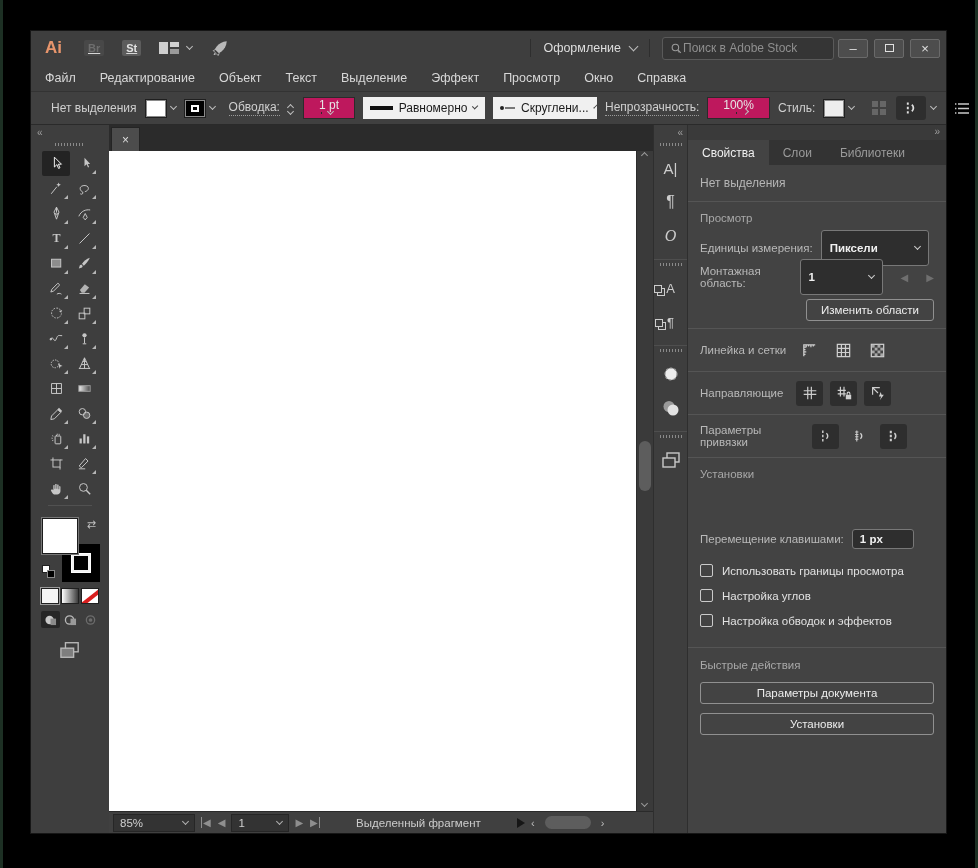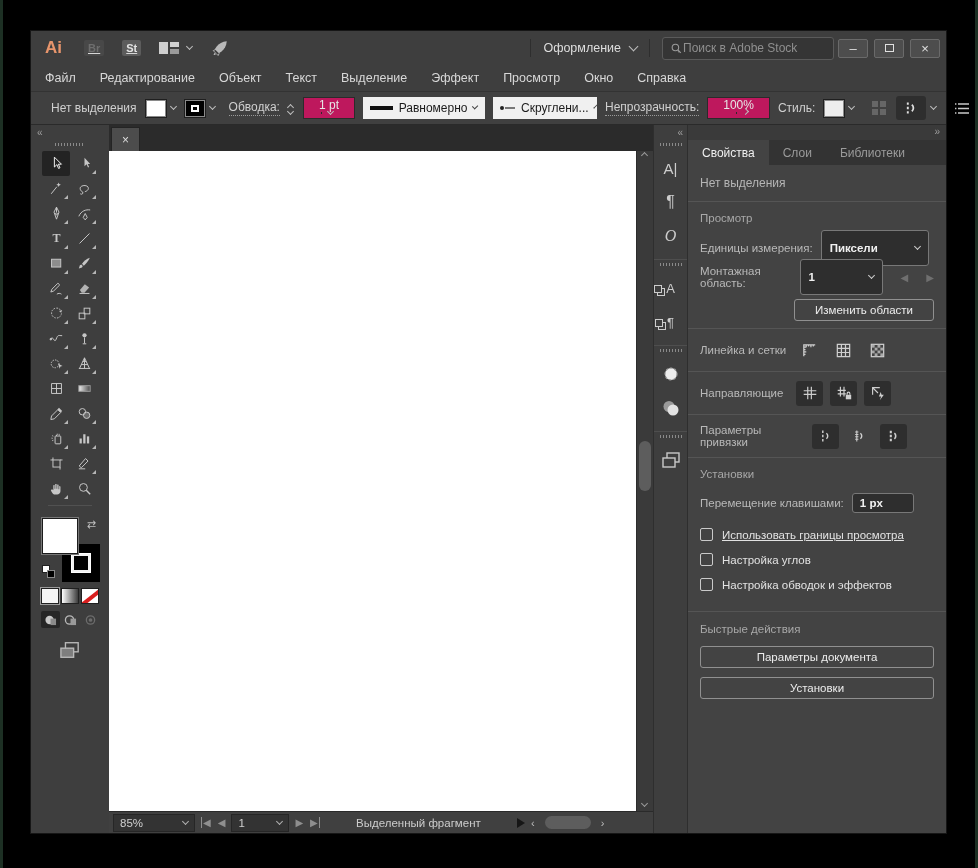--- a/index.html
+++ b/index.html
@@ -646,21 +646,21 @@
           <span class="rp-label">Монтажная область:</span>
           <span class="rp-select" style="width:96px;">
             <span>1</span>
             <span class="chev sm"></span>
           </span>
           <span class="navarrow">◀</span>
           <span class="navarrow">▶</span>
         </div>
 
         <div class="rp-row" style="height:36px; justify-content:flex-end;">
-          <button class="rp-btn" style="width:140px;">Изменить области</button>
+          <button class="rp-btn" style="width:128px;">Изменить области</button>
         </div>
         <div class="rp-div"></div>
 
         <div class="rp-row" style="height:42px;">
           <span class="rp-label" style="width:96px;">Линейка и сетки</span>
           <span class="iconbtn flat">
               <svg width="19" height="19" viewBox="0 0 20 20">
                 <path d="M4 16V4h12M6.5 4v2.6M9 4v1.8M11.5 4v2.6M14 4v1.8M4 6.5h2.6M4 9h1.8M4 11.5h2.6M4 14h1.8" stroke-dasharray="none"></path>
               </svg>
             </span>
@@ -728,26 +728,26 @@
               <svg width="16" height="16" viewBox="0 0 20 20">
                 <path d="M6 3.5v3M6 8.5v3M6 13.5v3" stroke-width="2.6"></path>
                 <path d="M10.5 6.5a4.5 4.5 0 0 1 0 7" stroke-width="2"></path>
               </svg>
             </span>
         </div>
         <div class="rp-div"></div>
 
         <div class="rp-row rp-sechead" style="height:32px;">Установки</div>
 
-        <div class="rp-row" style="height:26px; gap:8px;">
+        <div class="rp-row" style="height:26px; gap:8px;margin-top:36px;">
           <span class="rp-label">Перемещение клавишами:</span>
           <input class="rp-input" value="1 px" style="">
         </div>
 
-        <div class="rp-row cbrow" style="margin-top:6px;text-decoration:underline;">
+        <div class="rp-row cbrow" style="margin-top:6px;">
           <span class="cb"></span>
           <span>Использовать границы просмотра</span>
         </div>
         <div class="rp-row cbrow">
           <span class="cb"></span>
           <span>Настройка углов</span>
         </div>
         <div class="rp-row cbrow">
           <span class="cb"></span>
           <span>Настройка обводок и эффектов</span>

